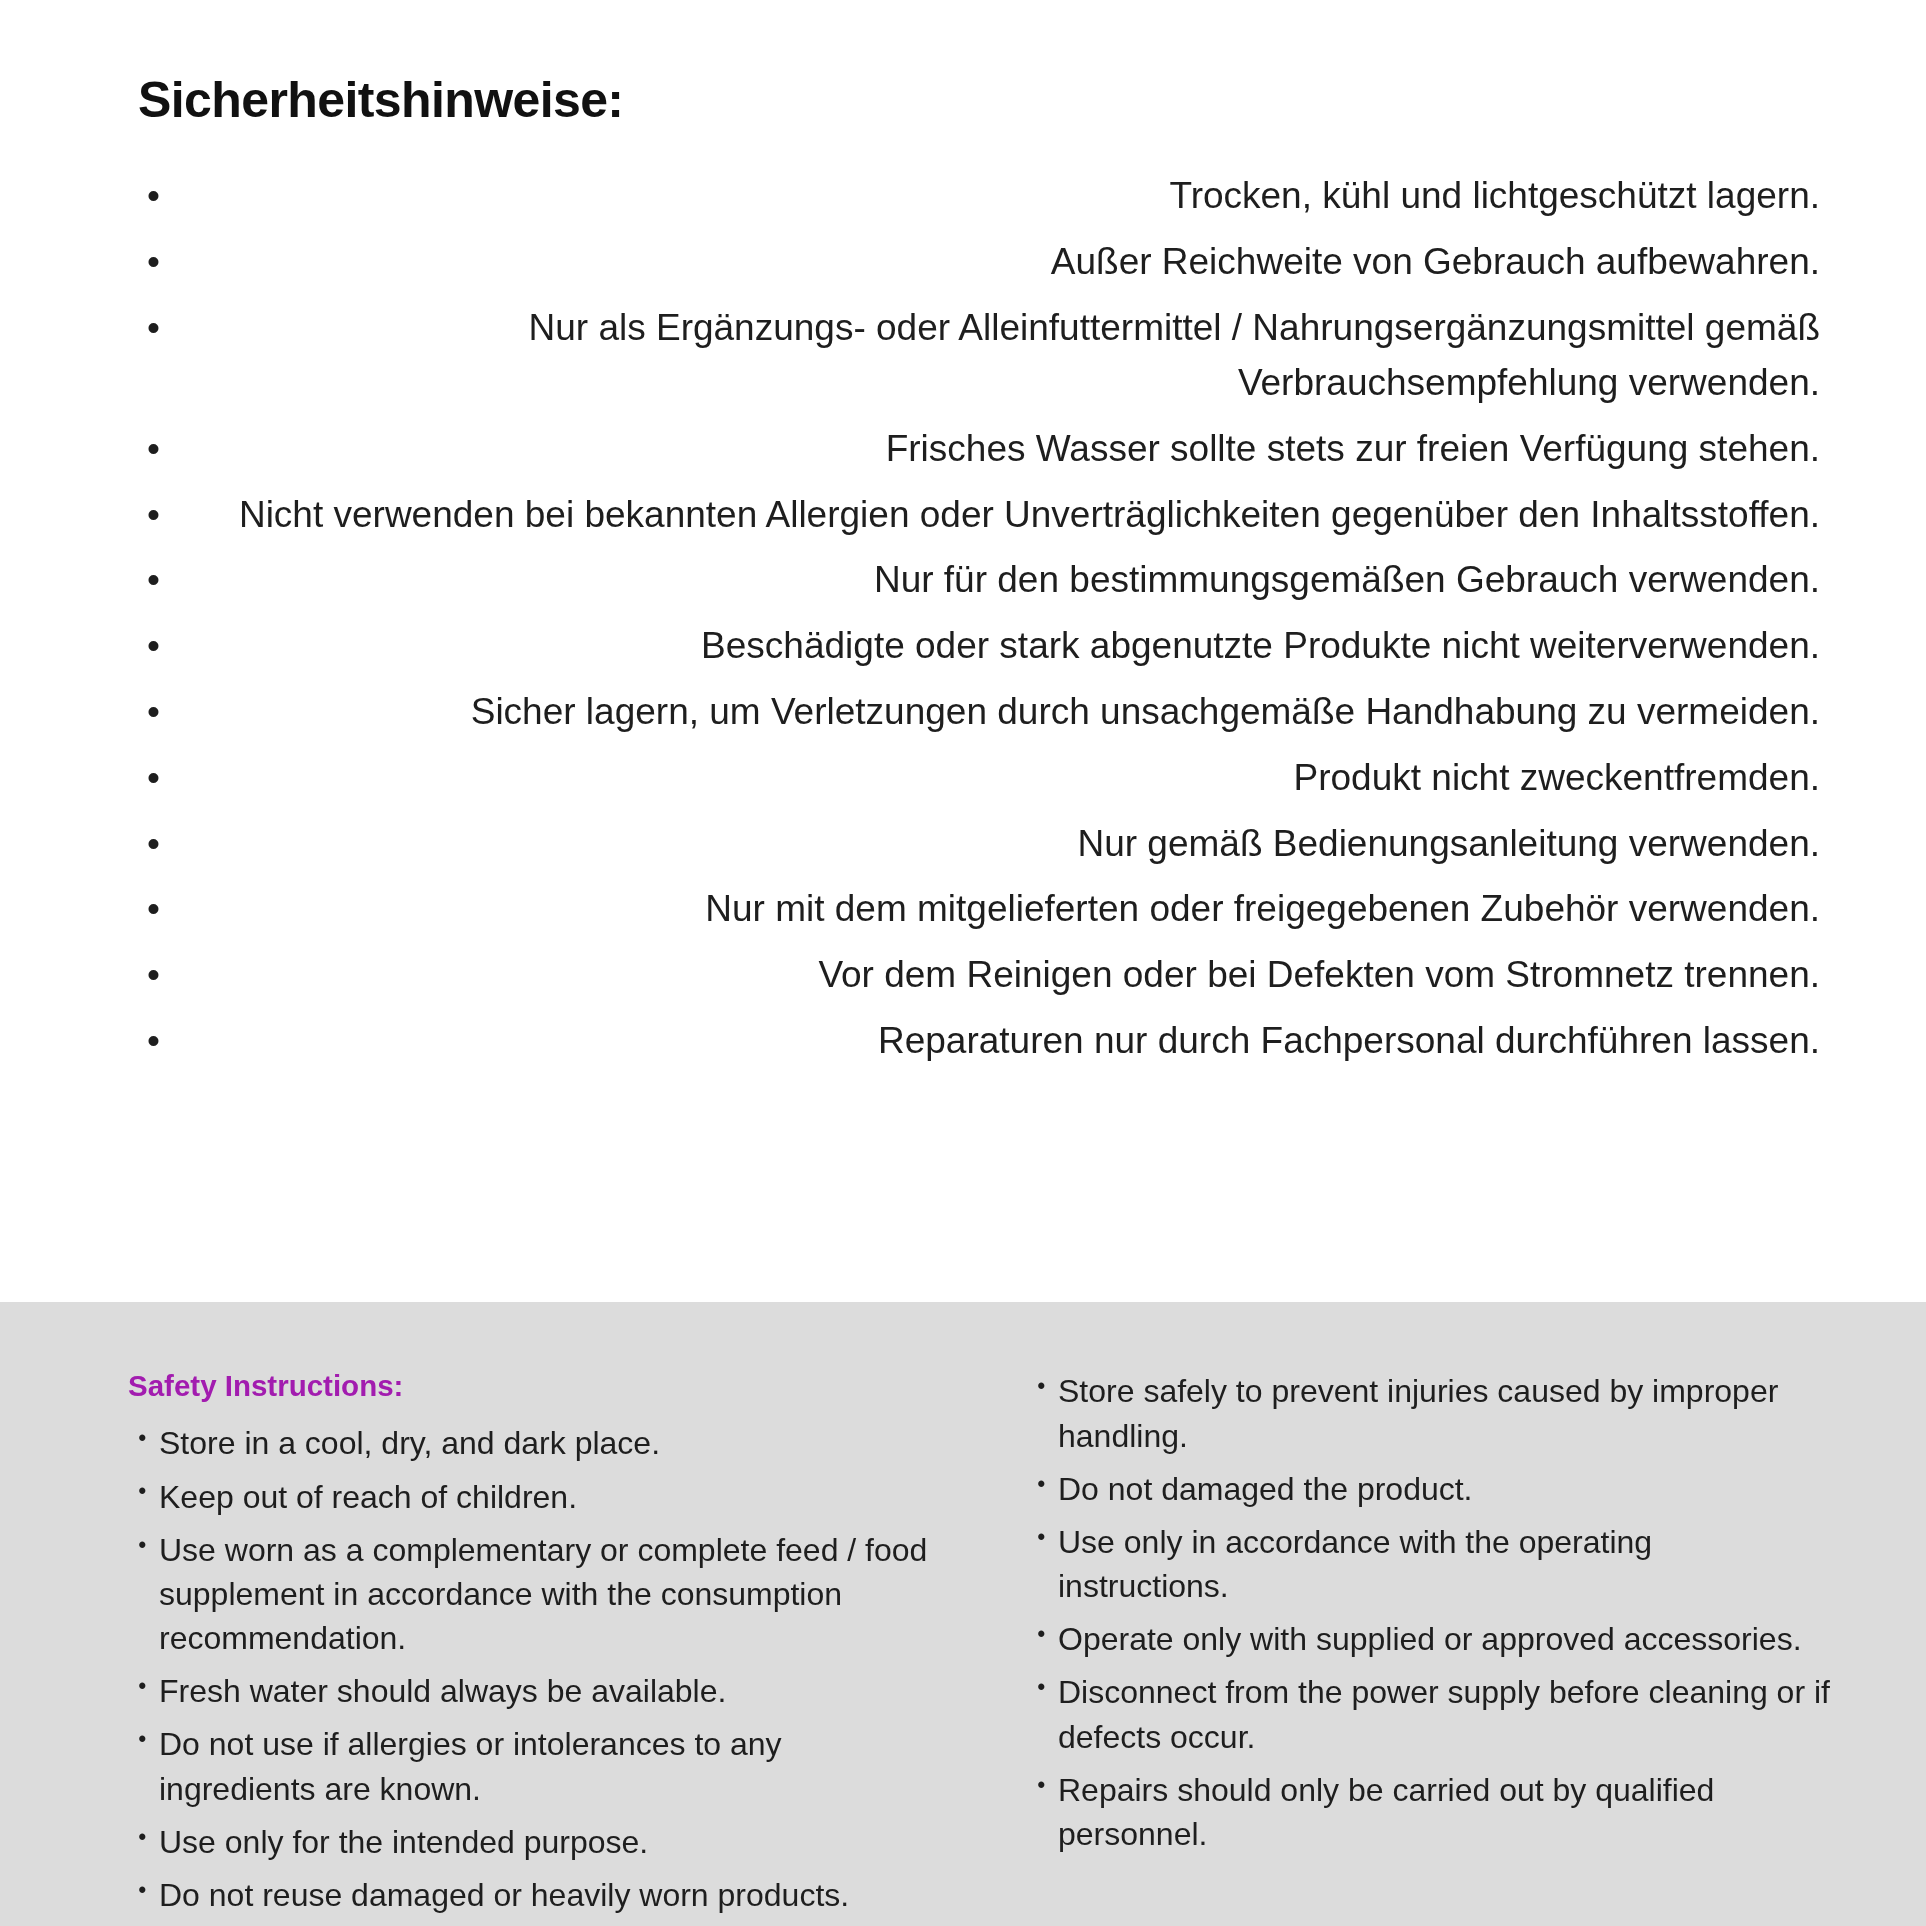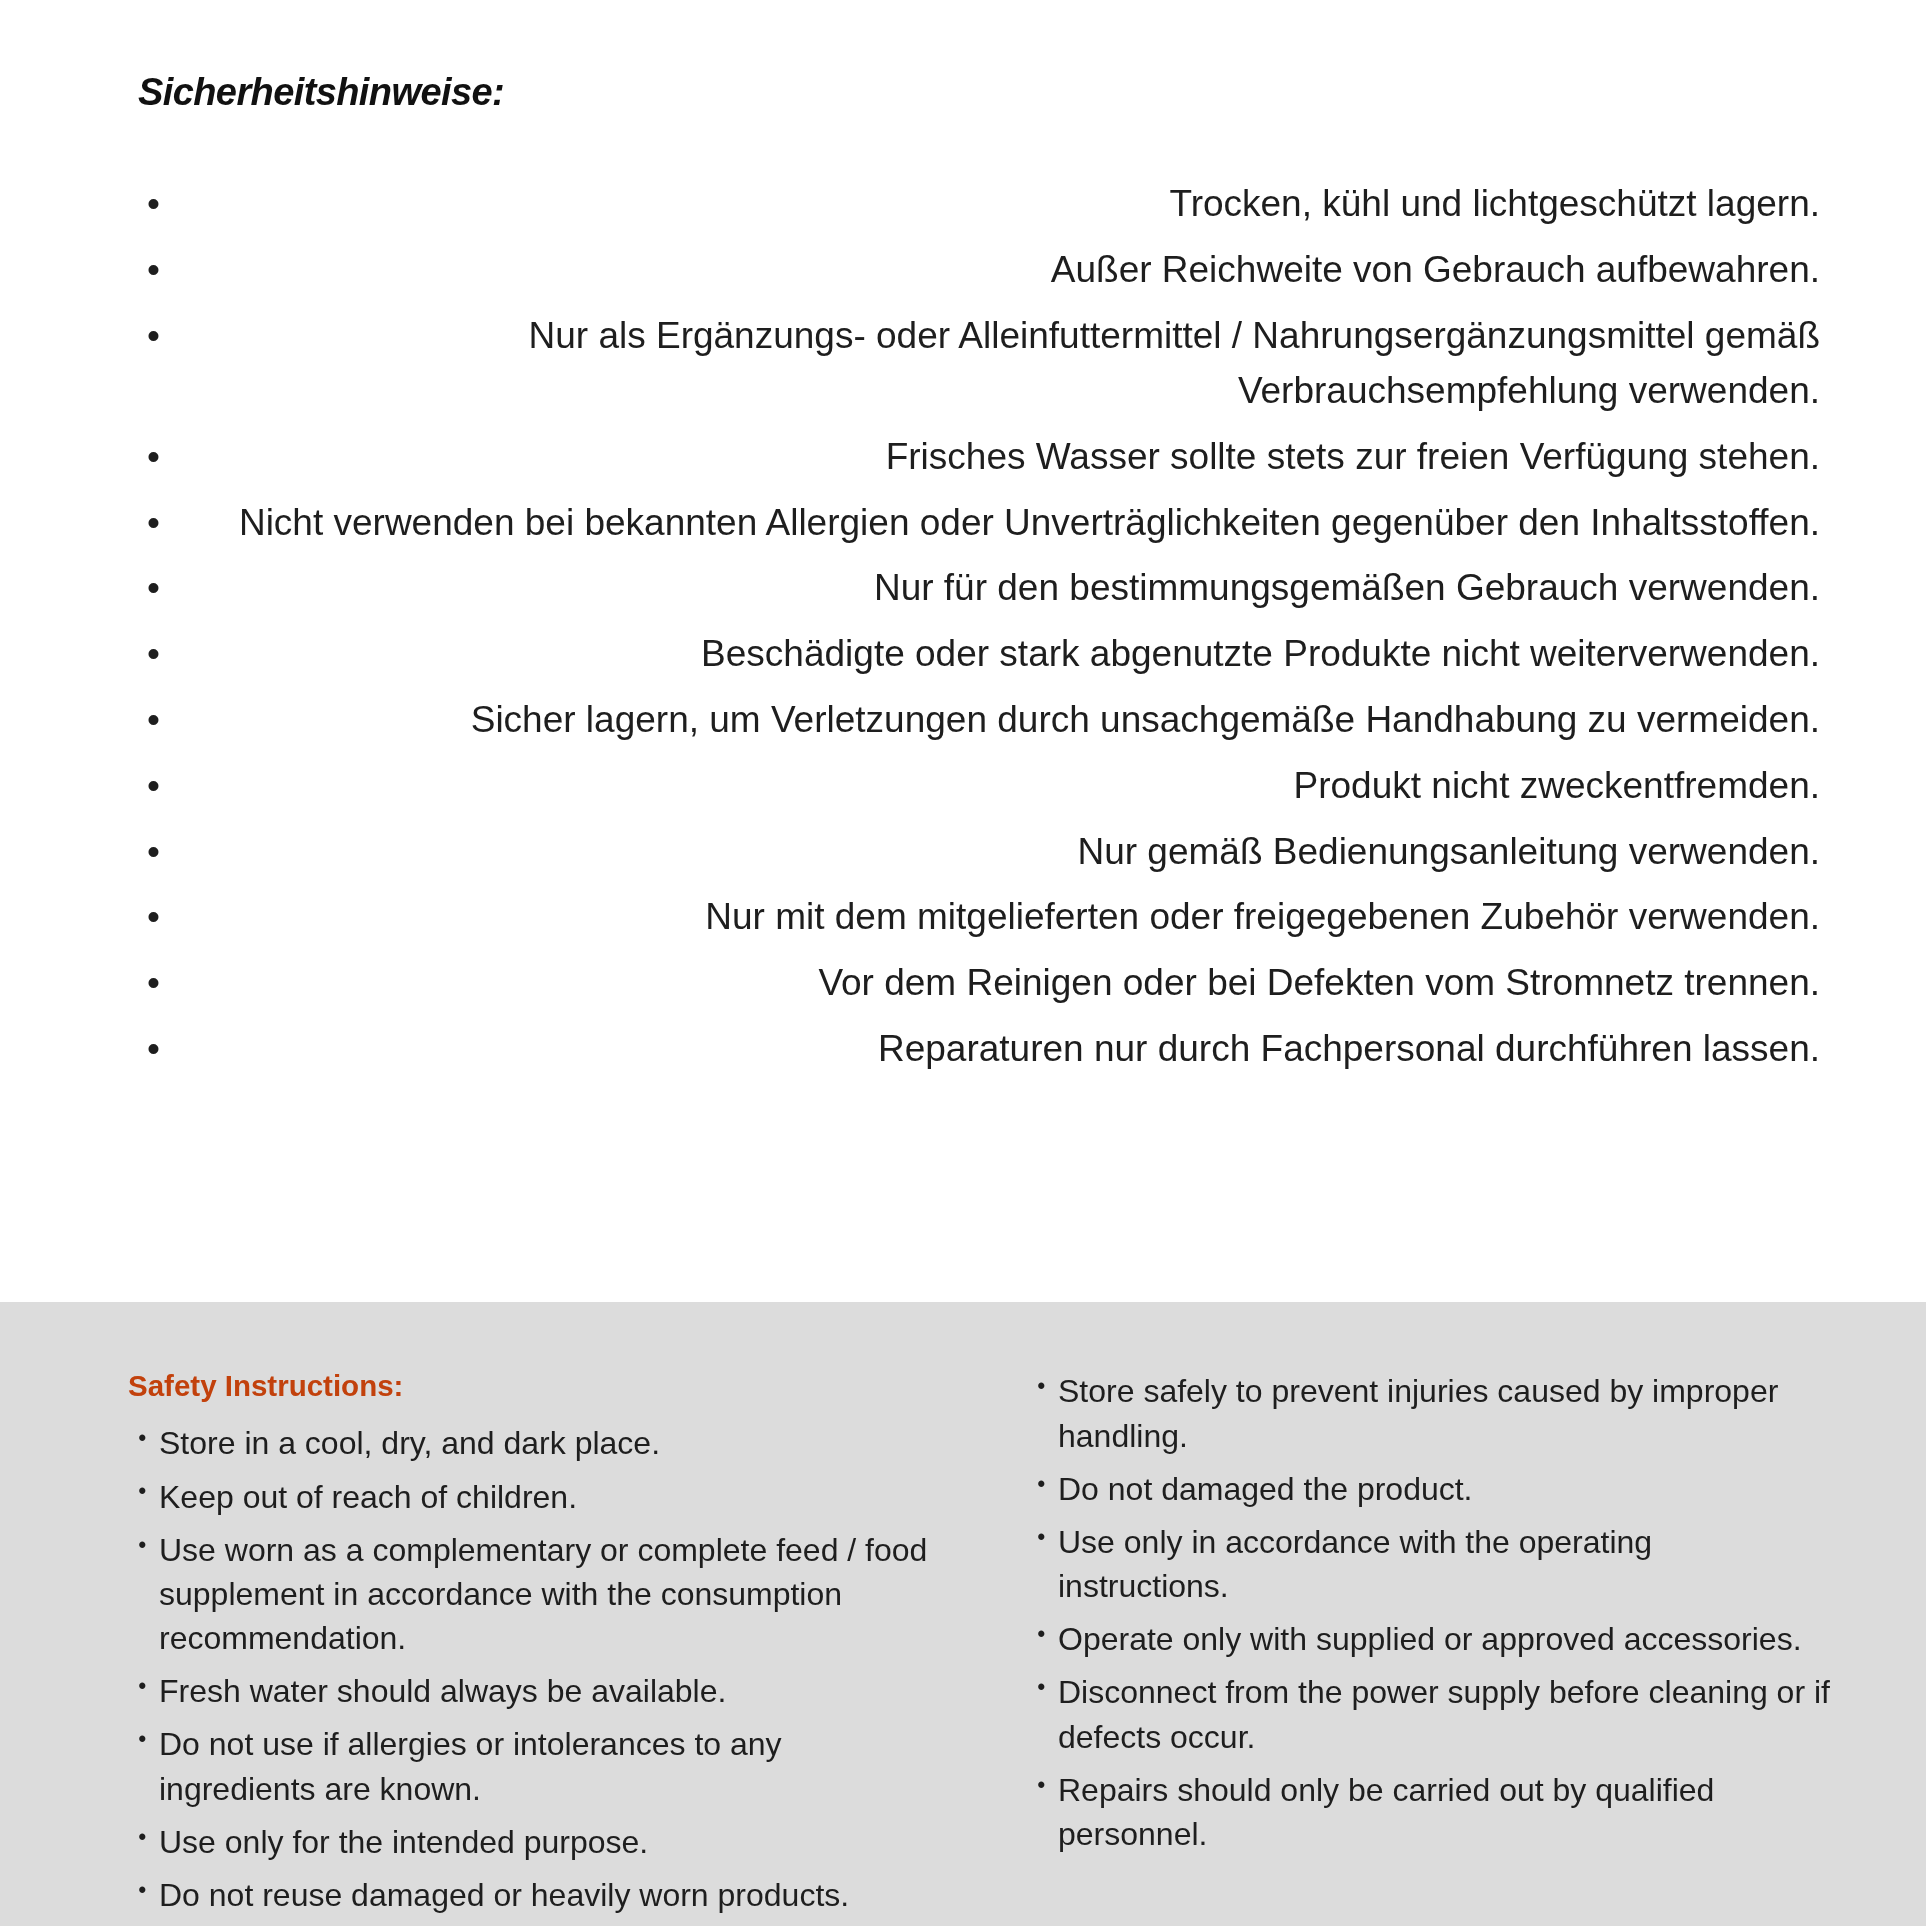--- a/index.html
+++ b/index.html
@@ -21,26 +21,25 @@
   }
 
   
   .german-section {
     background: #ffffff;
     height: 1316px;
     padding: 71px 77px 0 138px;
   }
 
   .german-title {
-    font-size: 38px;
+    font-size: 50px;
     font-weight: 700;
     color: #111111;
-    margin-bottom: 62px;
+    margin-bottom: 39px;
     letter-spacing: -0.6px;
-    font-style: italic;
   }
 
   ul.de-list {
     list-style: none;
     max-width: 1682px;
     text-align: right;
   }
 
   ul.de-list li {
     font-size: 37px;
@@ -68,21 +67,21 @@
   }
 
   .english-col {
     flex: 1;
     min-width: 0;
   }
 
   .english-title {
     font-size: 29.5px;
     font-weight: 700;
-    color: #c2410c;
+    color: #a21caf;
     margin-bottom: 18px;
   }
 
   ul.en-list {
     list-style: none;
   }
 
   ul.en-list li {
     font-size: 32px;
     line-height: 1.38;

